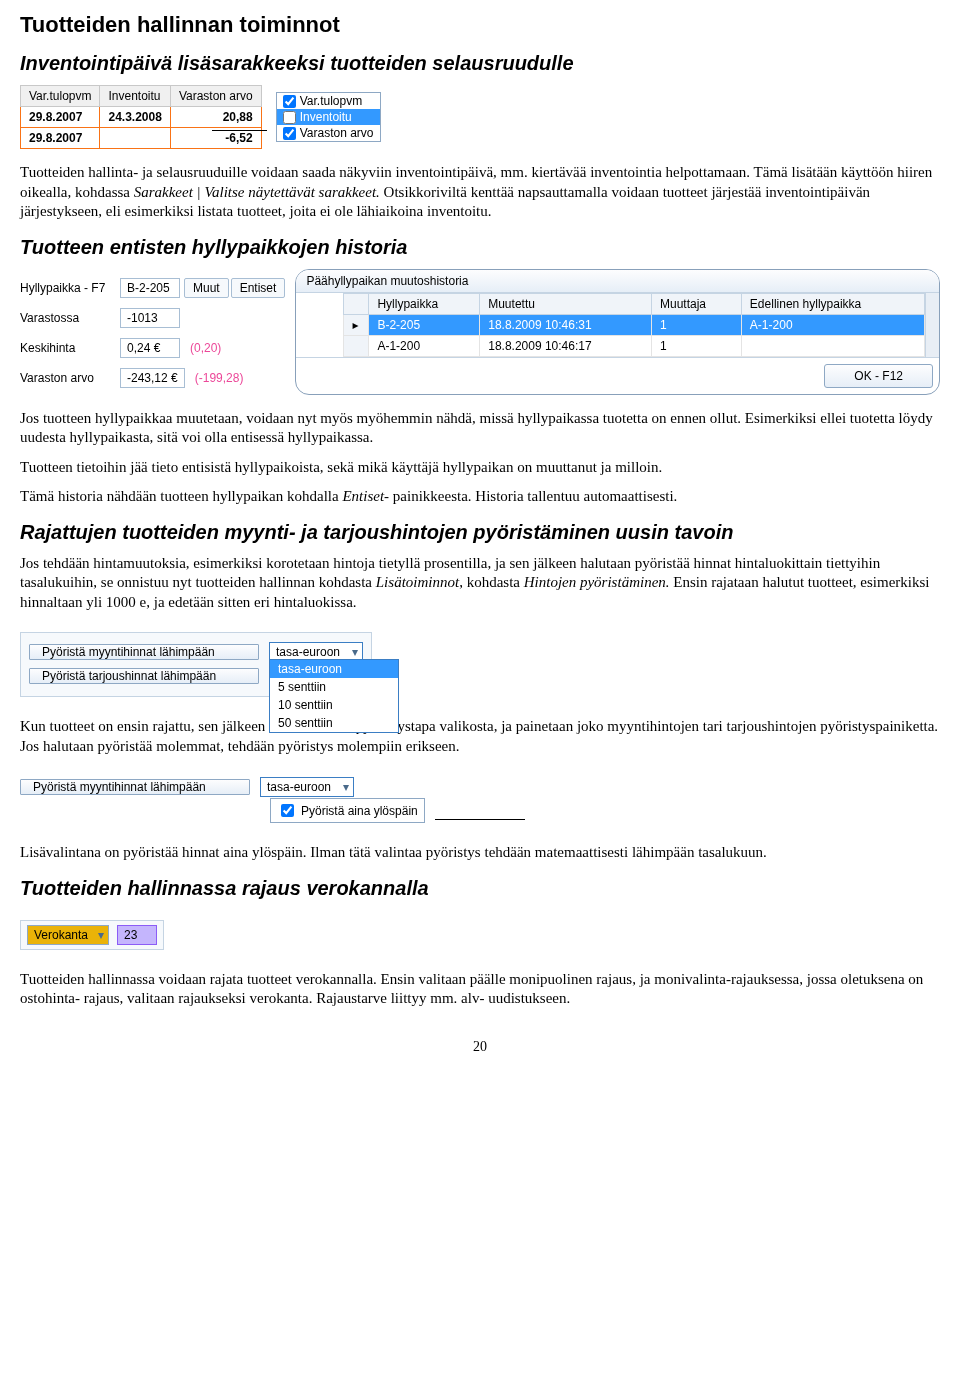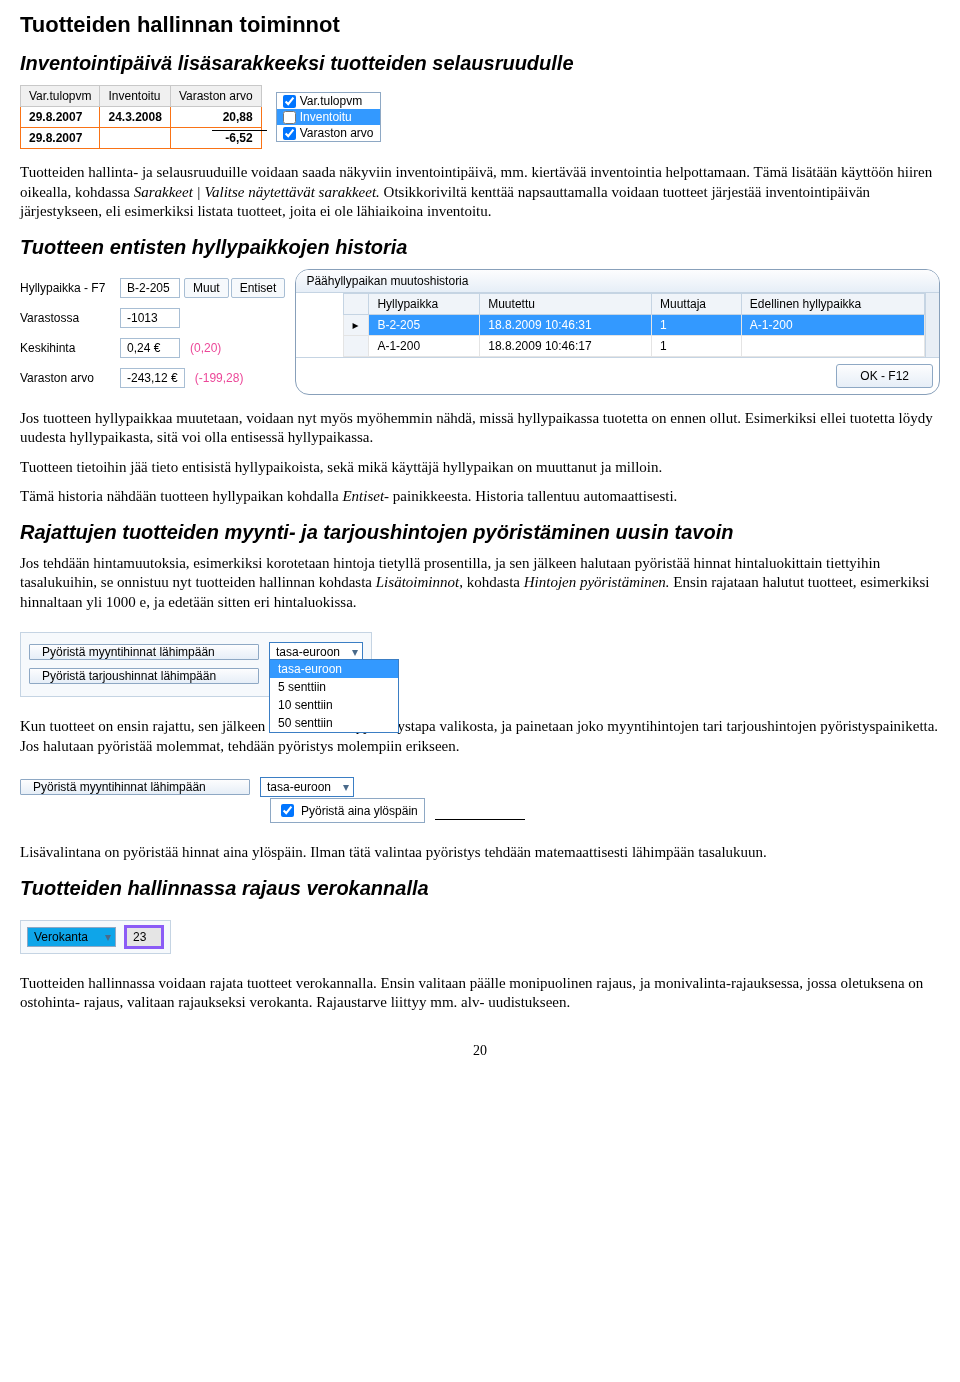--- a/index.html
+++ b/index.html
@@ -51,21 +51,21 @@
   .btn-sm { border: 1px solid #a8bed4; background: #f6f9fc; padding: 2px 8px; border-radius: 2px; }
   .hist-win { border: 1px solid #88a0ba; border-radius: 14px; background: #fff; flex: 1; overflow: hidden; }
   .hist-title { background: linear-gradient(#fdfdfe,#e6eef7); padding: 4px 10px; border-bottom: 1px solid #c5d4e3; font-size: 12px; }
   .hist-table { width: 100%; border-collapse: collapse; font-family: "Segoe UI", Tahoma, sans-serif; font-size: 12px; }
   .hist-table th { background: #f0f4f9; border: 1px solid #c5d4e3; padding: 3px 8px; text-align: left; font-weight: normal; }
   .hist-table td { border: 1px solid #e4e4e4; padding: 3px 8px; }
   .hist-table tr.sel td { background: #3399ff; color: #fff; }
   .hist-table .rowhead { width: 12px; background: #f0f4f9; }
   .hist-table tr.sel .rowhead { background: #f0f4f9; color: #000; }
   .hist-foot { padding: 6px; text-align: right; border-top: 1px solid #c5d4e3; }
-  .ok-btn { border: 1px solid #8ea8c4; background: linear-gradient(#fdfdfe,#e6eef7); padding: 4px 23px; border-radius: 3px; display: inline-block; }
+  .ok-btn { border: 1px solid #8ea8c4; background: linear-gradient(#fdfdfe,#e6eef7); padding: 4px 29px; border-radius: 3px; display: inline-block; }
   .scroll { display: inline-block; width: 14px; background: #e8eef5; border-left: 1px solid #c5d4e3; }
   .tri::before { content: "▸"; margin-right: 2px; }
 
   
   .shot3 { display: inline-block; border: 1px solid #c5d4e3; background: #f6f9fc; padding: 8px; font-family: "Segoe UI", Tahoma, sans-serif; font-size: 12px; margin: 10px 0; }
   .shot3 .r { display: flex; align-items: center; gap: 10px; padding: 3px 0; }
   .pill-btn { border: 1px solid #8ea8c4; background: linear-gradient(#fdfdfe,#e6eef7); padding: 0 12px; border-radius: 1px; min-width: 230px; }
   .combo { position: relative; display: inline-block; }
   .combo-main { border: 1px solid #3b7ec4; background: #fff; padding: 2px 22px 2px 6px; min-width: 110px; position: relative; }
   .combo-main::after { content: "▾"; position: absolute; right: 4px; top: 2px; color: #4a6a8a; }
@@ -75,23 +75,23 @@
   .chk-inline { display: flex; align-items: center; gap: 4px; margin-left: 6px; }
 
   
   .shot4 { display: inline-block; font-family: "Segoe UI", Tahoma, sans-serif; font-size: 12px; margin: 10px 0; position: relative; }
   .shot4 .r { display: flex; align-items: center; gap: 10px; padding: 3px 0; }
   .shot4 .under { margin-left: 250px; display: flex; align-items: center; gap: 4px; border: 1px solid #8ea8c4; padding: 2px 6px; background: #fff; }
   .pointer-line4 { position: absolute; height: 1px; width: 90px; background: #000; right: -100px; top: 43px; }
 
   
   .shot5 { display: inline-flex; align-items: center; gap: 8px; border: 1px solid #c5d4e3; padding: 4px 6px; font-family: "Segoe UI", Tahoma, sans-serif; font-size: 12px; margin: 10px 0; background: #f6f9fc; }
-  .combo2 { border: 1px solid #8ea8c4; background: #0ea5e9; padding: 2px 27px 2px 6px; position: relative; }
+  .combo2 { border: 1px solid #8ea8c4; background: #eab308; padding: 2px 20px 2px 6px; position: relative; }
   .combo2::after { content: "▾"; position: absolute; right: 4px; top: 2px; color: #4a6a8a; }
-  .inp { border: 3px solid #8b5cf6; padding: 2px 6px; background: #e5e5e5; min-width: 40px; }
+  .inp { border: 1px solid #8b5cf6; padding: 2px 6px; background: #c4b5fd; min-width: 40px; }
 
   .page-num { text-align: center; margin-top: 30px; font-size: 14px; }
 
   .hist-grid-wrap { display: flex; }
   .hist-grid-wrap .tblwrap { flex: 1; padding-left: 47px; }
 </style>
 </head>
 <body>
 
 

